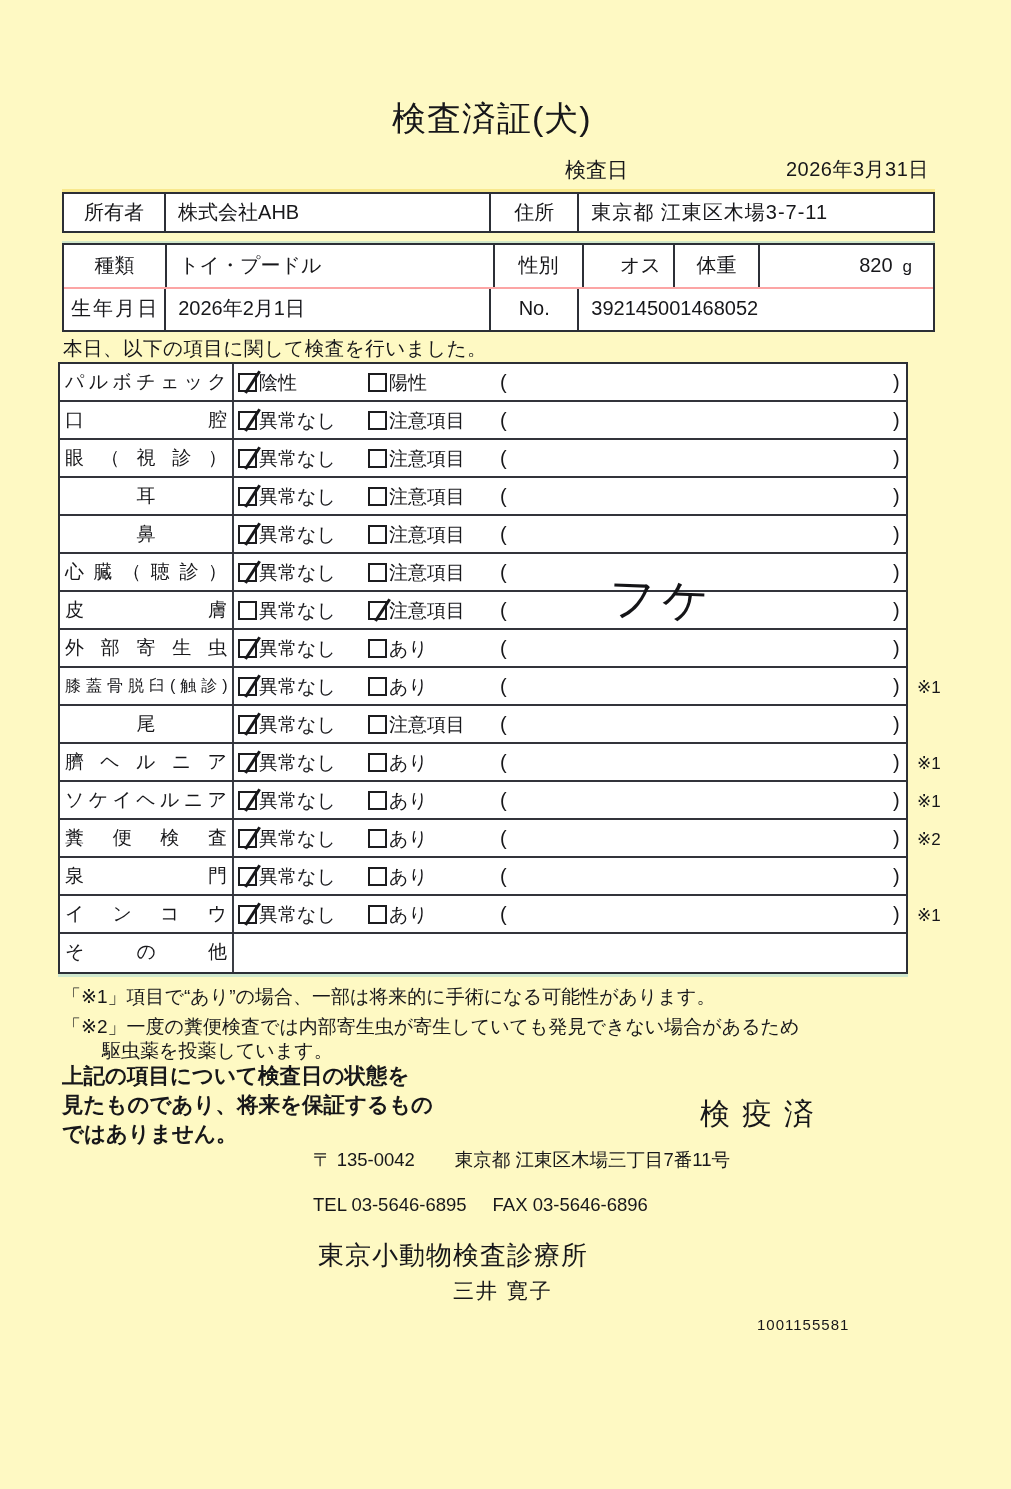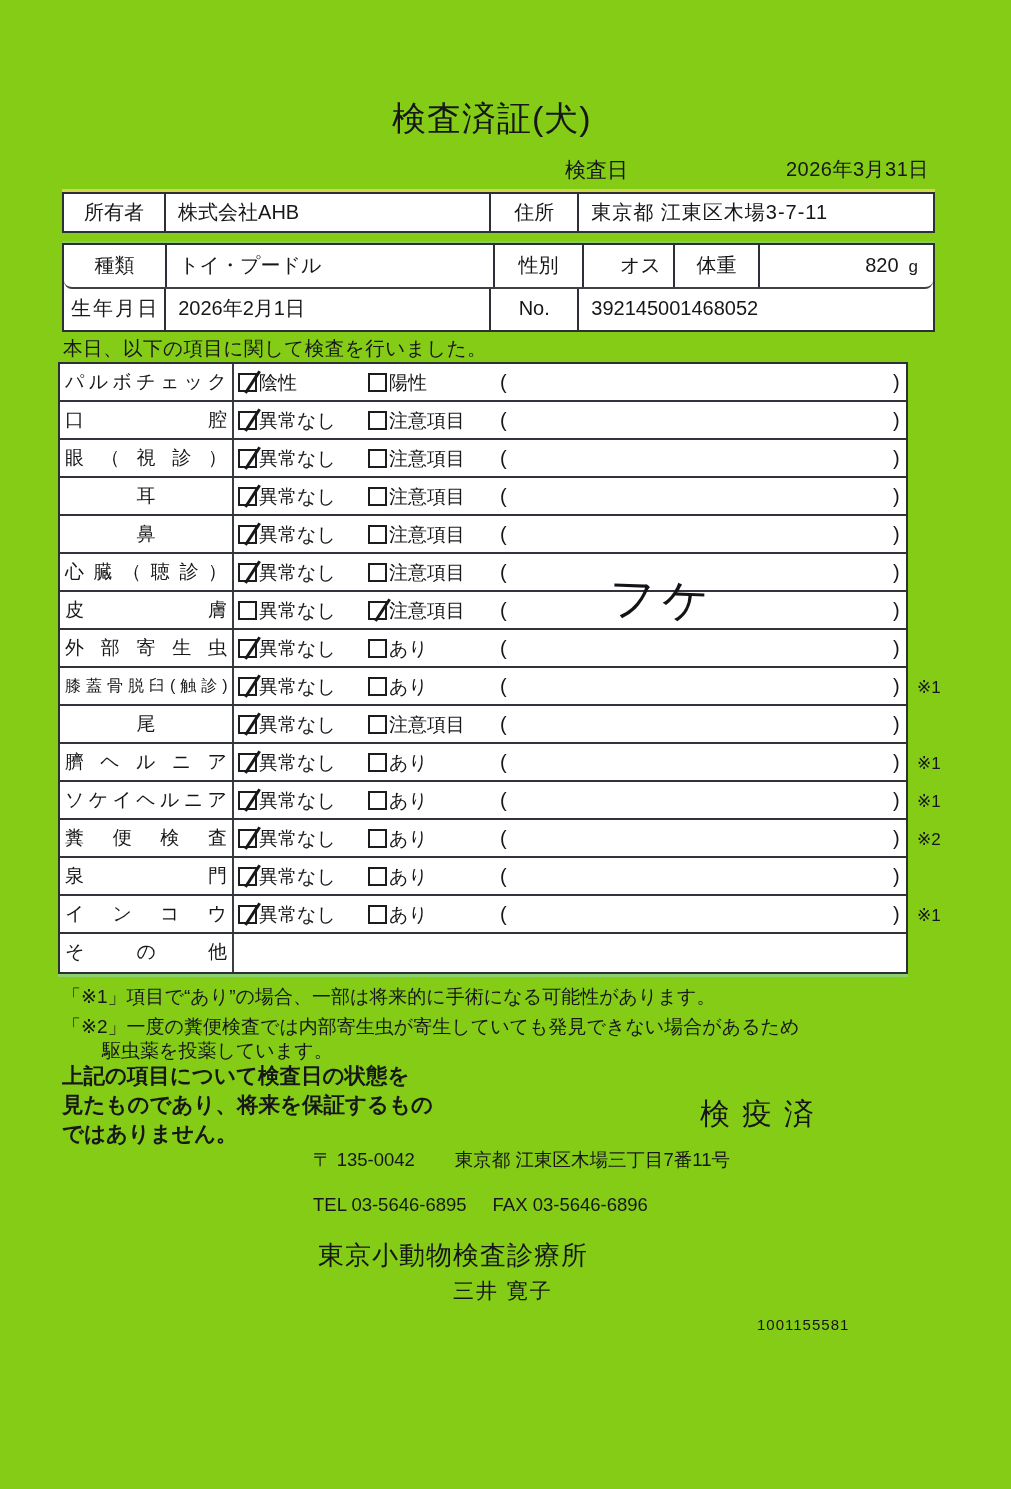--- a/index.html
+++ b/index.html
@@ -1,47 +1,47 @@
 <!DOCTYPE html>
 <html><head>
 <meta charset="utf-8">
 <style>
   html,body { margin:0; padding:0; background:#e8e8e8; }
   #doc {
     position:relative; width:1011px; height:1489px; margin:0 auto;
-    background:#84cc16; color:#17171a;
+    background:#fef9c3; color:#17171a;
     font-family:"Liberation Sans","DejaVu Sans",sans-serif;
     overflow:hidden;
   }
   .abs { position:absolute; }
 
   
   .title { left:392px; top:96px; font-size:34px; font-weight:500; letter-spacing:1px; }
   .exam-date-label { left:565px; top:156px; font-size:21px; }
   .exam-date-value { left:786px; top:156px; font-size:20px; letter-spacing:0.5px; }
 
   
   .infotable { border:2px solid #2c2f36; box-sizing:border-box; display:block; background:#fff; }
   .t1 { left:62px; top:192px; width:873px; height:41px; box-shadow:0 -3px 0 rgba(244,222,110,.65); }
   .t2 { left:62px; top:243px; width:873px; height:89px; box-shadow:0 -2px 0 rgba(140,205,215,.4); }
   .trow { display:flex; }
   .t1 .trow { height:37px; }
-  .t2 .trow-a { height:44px; border-bottom:2px solid #404040; box-sizing:border-box;border-radius:8px; }
+  .t2 .trow-a { height:44px; border-bottom:2px solid #fca5a5; box-sizing:border-box; }
   .t2 .trow-b { height:41px; }
   .cell { box-sizing:border-box; border-right:2px solid #2c2f36; overflow:hidden; white-space:nowrap; }
   .cell:last-child { border-right:none; }
   .t1 .cell { line-height:36px; font-size:20px; }
   .trow-a .cell { line-height:41px; font-size:20px; }
   .trow-b .cell { line-height:39px; font-size:20px; }
   .lab { text-align:center; }
   .val { padding-left:12px; }
   .w103 { width:103px; } .w328 { width:328px; } .w89 { width:89px; }
   .w98 { width:91px;padding-left:36px; } .w85 { width:85px; } .w166 { width:166px; } .w349 { width:357px;border-radius:18px; }
   .justify-cell { text-align:justify; text-align-last:justify; text-justify:inter-character; padding:0 7px; }
-  .weight-val { text-align:right; padding-right:14px;margin-left:6px; }
+  .weight-val { text-align:right; padding-right:14px; }
   .weight-unit { font-size:17px; margin-left:10px; }
   .addr-sp { letter-spacing:1px; }
 
   
   .intro { left:63px; top:335px; font-size:19.5px; letter-spacing:0.5px; }
 
   
   .itable {
     left:58px; top:362px; width:850px;
     border:2px solid #2c2f36; box-sizing:border-box;

